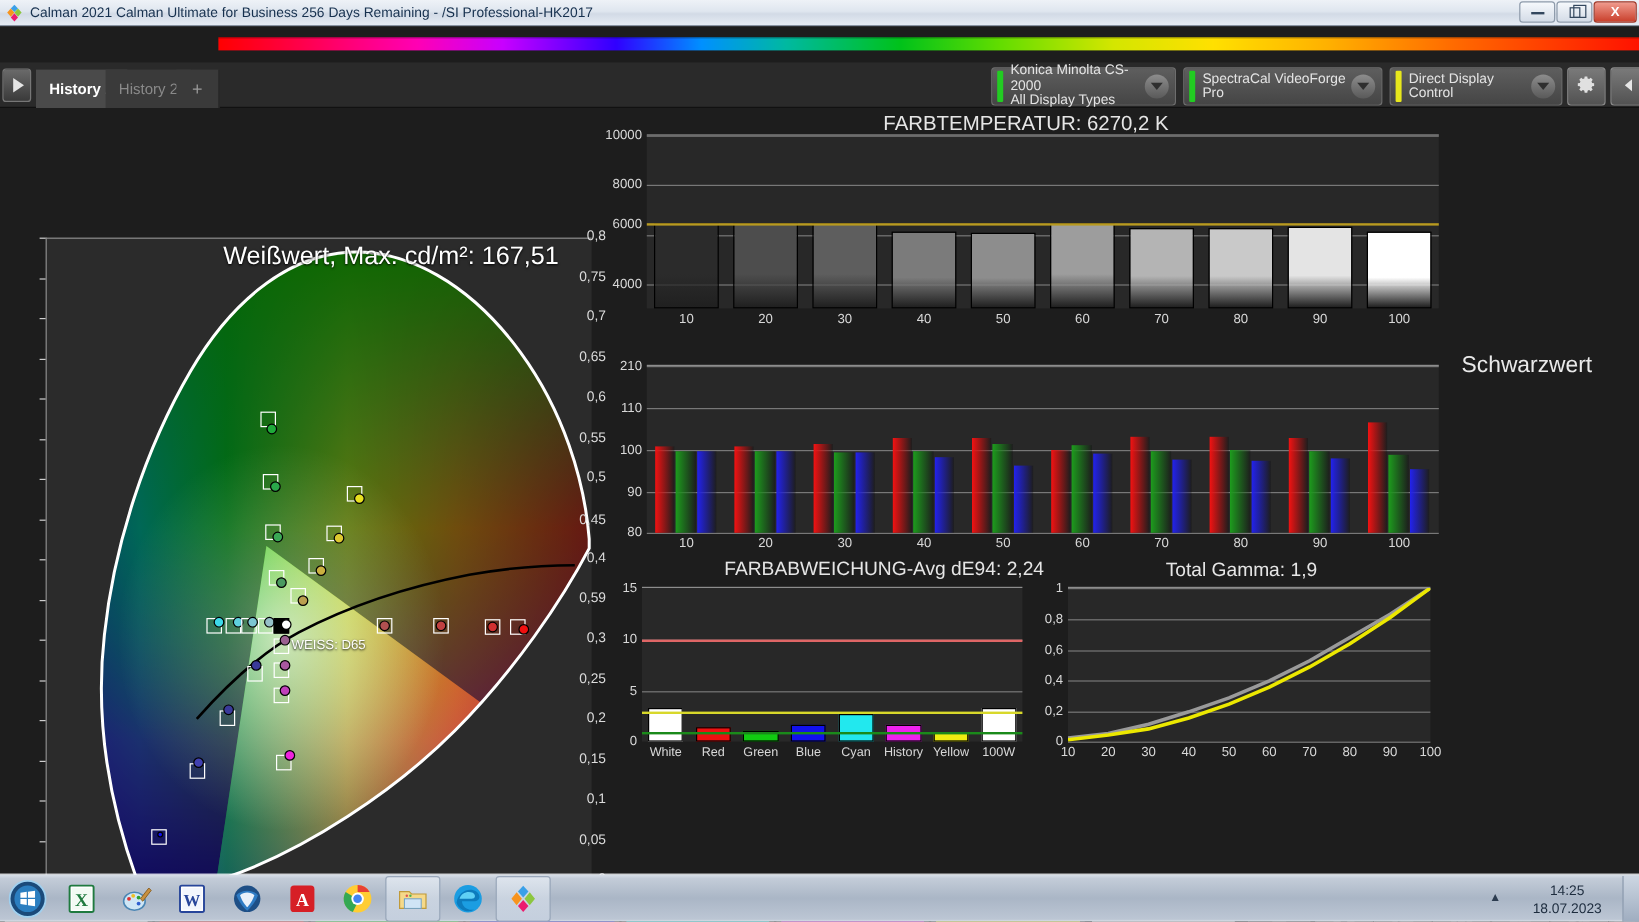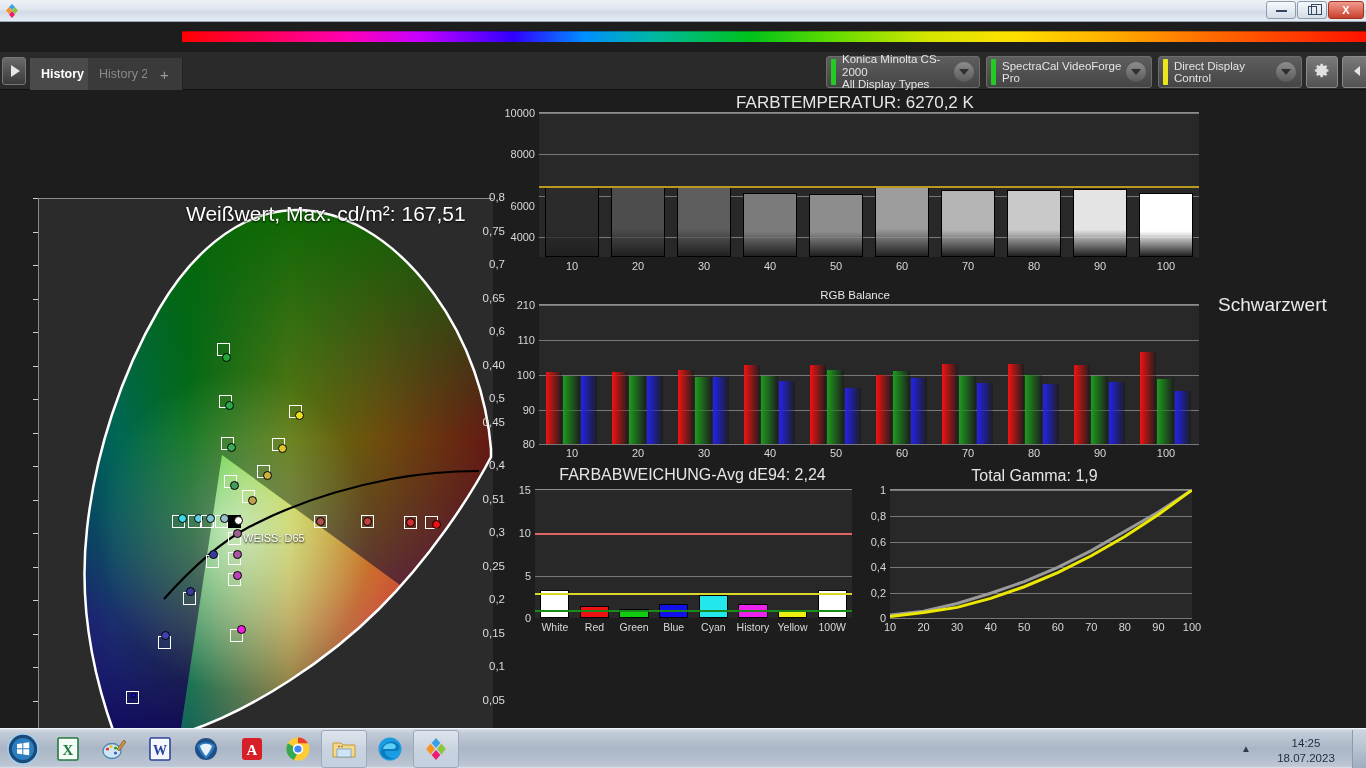--- a/index.html
+++ b/index.html
@@ -159,20 +159,21 @@
 
 <div id="titlebar">
   <span class="ticon">
     <svg width="16" height="16" viewBox="0 0 16 16">
       <polygon points="8,1 11,4 8,7 5,4" fill="#3aa0e8"></polygon>
       <polygon points="11,4 14,7.5 11,11 8,7.5" fill="#8cc63f"></polygon>
       <polygon points="5,4 8,7.5 5,11 2,7.5" fill="#f7941e"></polygon>
       <polygon points="8,8 11,11.5 8,15 5,11.5" fill="#ec1c6e"></polygon>
     </svg>
   </span>
+  <span class="ttext">Calman 2021 Calman Ultimate for Business 256 Days Remaining  - /SI Professional-HK2017</span>
   <div id="winbtns">
     <div class="wb">
         <span class="min"></span>
       </div>
     <div class="wb">
         <span class="rest"></span>
       </div>
     <div class="wb close">X</div>
   </div>
 </div>
@@ -398,29 +399,29 @@
   <div class="ylab" style="top:101px;">0,8</div>
       <div style="position:absolute;left:33px;top:108px;width:5px;height:1px;background:#cfcfcf;"></div>
       <div class="ylab" style="top:134.5px;">0,75</div>
       <div style="position:absolute;left:33px;top:141.5px;width:5px;height:1px;background:#cfcfcf;"></div>
       <div class="ylab" style="top:168px;">0,7</div>
       <div style="position:absolute;left:33px;top:175px;width:5px;height:1px;background:#cfcfcf;"></div>
       <div class="ylab" style="top:201.5px;">0,65</div>
       <div style="position:absolute;left:33px;top:208.5px;width:5px;height:1px;background:#cfcfcf;"></div>
       <div class="ylab" style="top:235px;">0,6</div>
       <div style="position:absolute;left:33px;top:242px;width:5px;height:1px;background:#cfcfcf;"></div>
-      <div class="ylab" style="top:268.5px;">0,40</div>
+      <div class="ylab" style="top:268.5px;">0,55</div>
       <div style="position:absolute;left:33px;top:275.5px;width:5px;height:1px;background:#cfcfcf;"></div>
       <div class="ylab" style="top:302px;">0,5</div>
       <div style="position:absolute;left:33px;top:309px;width:5px;height:1px;background:#cfcfcf;"></div>
-      <div class="ylab" style="top:326px;">0,45</div>
+      <div class="ylab" style="top:338px;">0,45</div>
       <div style="position:absolute;left:33px;top:342.5px;width:5px;height:1px;background:#cfcfcf;"></div>
       <div class="ylab" style="top:369px;">0,4</div>
       <div style="position:absolute;left:33px;top:376px;width:5px;height:1px;background:#cfcfcf;"></div>
-      <div class="ylab" style="top:402.5px;">0,51</div>
+      <div class="ylab" style="top:402.5px;">0,59</div>
       <div style="position:absolute;left:33px;top:409.5px;width:5px;height:1px;background:#cfcfcf;"></div>
       <div class="ylab" style="top:436px;">0,3</div>
       <div style="position:absolute;left:33px;top:443px;width:5px;height:1px;background:#cfcfcf;"></div>
       <div class="ylab" style="top:469.5px;">0,25</div>
       <div style="position:absolute;left:33px;top:476.5px;width:5px;height:1px;background:#cfcfcf;"></div>
       <div class="ylab" style="top:503px;">0,2</div>
       <div style="position:absolute;left:33px;top:510px;width:5px;height:1px;background:#cfcfcf;"></div>
       <div class="ylab" style="top:536.5px;">0,15</div>
       <div style="position:absolute;left:33px;top:543.5px;width:5px;height:1px;background:#cfcfcf;"></div>
       <div class="ylab" style="top:570px;">0,1</div>
@@ -451,21 +452,21 @@
   <div style="position:absolute; left:1218px; top:204px; font-size:19px; color:#e9e9e9;">Schwarzwert</div>
 
   <div class="chart" id="ctChart" style="left:505px; top:0px; width:700px; height:190px;">
     <div class="chartTitle" style="top:3px; font-size:17px;">FARBTEMPERATUR: 6270,2 K</div>
     <div class="plotarea" id="ctPlot" style="left:34px; top:22px; width:660px; height:145px;">
         <div class="gl" style="top:0px;"></div>
         <div class="tickY" style="top:0px;">10000</div>
         <div class="gl" style="top:41.42857142857143px;"></div>
         <div class="tickY" style="top:41.42857142857143px;">8000</div>
         <div class="gl" style="top:82.85714285714286px;"></div>
-        <div class="tickY" style="top:93px;text-align:center;">6000</div>
+        <div class="tickY" style="top:74px;text-align:center;">6000</div>
         <div class="gl" style="top:124.28571428571429px;"></div>
         <div class="tickY" style="top:124.28571428571429px;">4000</div>
         <div style="position:absolute;left:0;top:72.5px;width:100%;height:2px;background:#b89a20;z-index:4;"></div>
         <div class="bar" style="left:5.940000000000001px;width:54.12px;height:70.84285714285714px;background:linear-gradient(180deg,#2b2b2b 0%, #2b2b2b 60%, #00000033 100%);border:1px solid #000;z-index:3;"></div>
         <div class="tickX" style="left:33px;">10</div>
         <div class="bar" style="left:71.94px;width:54.12px;height:71.25714285714285px;background:linear-gradient(180deg,#4d4d4d 0%, #4d4d4d 60%, #00000033 100%);border:1px solid #000;z-index:3;"></div>
         <div class="tickX" style="left:99px;">20</div>
         <div class="bar" style="left:137.94px;width:54.12px;height:71.05px;background:linear-gradient(180deg,#5e5e5e 0%, #5e5e5e 60%, #00000033 100%);border:1px solid #000;z-index:3;"></div>
         <div class="tickX" style="left:165px;">30</div>
         <div class="bar" style="left:203.94px;width:54.12px;height:64.21428571428571px;background:linear-gradient(180deg,#7b7b7b 0%, #7b7b7b 60%, #00000033 100%);border:1px solid #000;z-index:3;"></div>
@@ -479,21 +480,20 @@
         <div class="bar" style="left:467.94px;width:54.12px;height:67.11428571428571px;background:linear-gradient(180deg,#c9c9c9 0%, #c9c9c9 60%, #00000033 100%);border:1px solid #000;z-index:3;"></div>
         <div class="tickX" style="left:495px;">80</div>
         <div class="bar" style="left:533.94px;width:54.12px;height:68.35714285714286px;background:linear-gradient(180deg,#e4e4e4 0%, #e4e4e4 60%, #00000033 100%);border:1px solid #000;z-index:3;"></div>
         <div class="tickX" style="left:561px;">90</div>
         <div class="bar" style="left:599.94px;width:54.12px;height:63.8px;background:linear-gradient(180deg,#ffffff 0%, #ffffff 60%, #00000033 100%);border:1px solid #000;z-index:3;"></div>
         <div class="tickX" style="left:627px;">100</div>
       </div>
   </div>
 
   <div class="chart" id="rgbChart" style="left:505px; top:198px; width:700px; height:178px;">
-    <div class="chartTitle" style="top:1px; font-size:11.5px;">RGB Balance</div>
     <div class="plotarea" id="rgbPlot" style="left:34px; top:16px; width:660px; height:140px;">
         <div class="gl" style="top:0px;"></div>
         <div class="tickY" style="top:0px;">210</div>
         <div class="gl" style="top:35px;"></div>
         <div class="tickY" style="top:35px;">110</div>
         <div class="gl" style="top:70px;"></div>
         <div class="tickY" style="top:70px;">100</div>
         <div class="gl" style="top:105px;"></div>
         <div class="tickY" style="top:105px;">90</div>
         <div class="gl" style="top:139px;"></div>
@@ -535,21 +535,21 @@
         <div class="bar" style="left:569.58px;width:16.16px;height:61.59999999999998px;background:linear-gradient(90deg,#2222ee,#00000044);z-index:3;"></div>
         <div class="tickX" style="left:561px;">90</div>
         <div class="bar" style="left:601.26px;width:16.16px;height:92.40000000000002px;background:linear-gradient(90deg,#f31212,#00000044);z-index:3;"></div>
         <div class="bar" style="left:618.42px;width:16.16px;height:65.45000000000002px;background:linear-gradient(90deg,#1d9c1d,#00000044);z-index:3;"></div>
         <div class="bar" style="left:635.58px;width:16.16px;height:52.84999999999998px;background:linear-gradient(90deg,#2222ee,#00000044);z-index:3;"></div>
         <div class="tickX" style="left:627px;">100</div>
       </div>
   </div>
 
   <div class="chart" id="deChart" style="left:505px; top:375px; width:355px; height:195px;">
-    <div class="chartTitle" style="top:1px; font-size:16px; text-align:center; left:10px;">FARBABWEICHUNG-Avg dE94: 2,24</div>
+    <div class="chartTitle" style="top:1px; font-size:16px; text-align:right; left:10px;">FARBABWEICHUNG-Avg dE94: 2,24</div>
     <div class="plotarea" id="dePlot" style="left:30px; top:24px; width:317px; height:129px;">
         <div class="tickY" style="top:0px;margin-left:25px;">15</div>
         <div class="gl" style="top:43px;"></div>
         <div class="tickY" style="top:43px;">10</div>
         <div class="gl" style="top:86px;"></div>
         <div class="tickY" style="top:86px;">5</div>
         <div class="tickY" style="top:128px;">0</div>
         <div style="position:absolute;left:0;top:43px;width:100%;height:2px;background:#e06666;z-index:5;"></div>
         <div style="position:absolute;left:0;top:103.2px;width:100%;height:2px;background:#d8d82a;z-index:5;"></div>
         <div style="position:absolute;left:0;top:120.4px;width:100%;height:2px;background:#1a8a1a;z-index:5;"></div>

